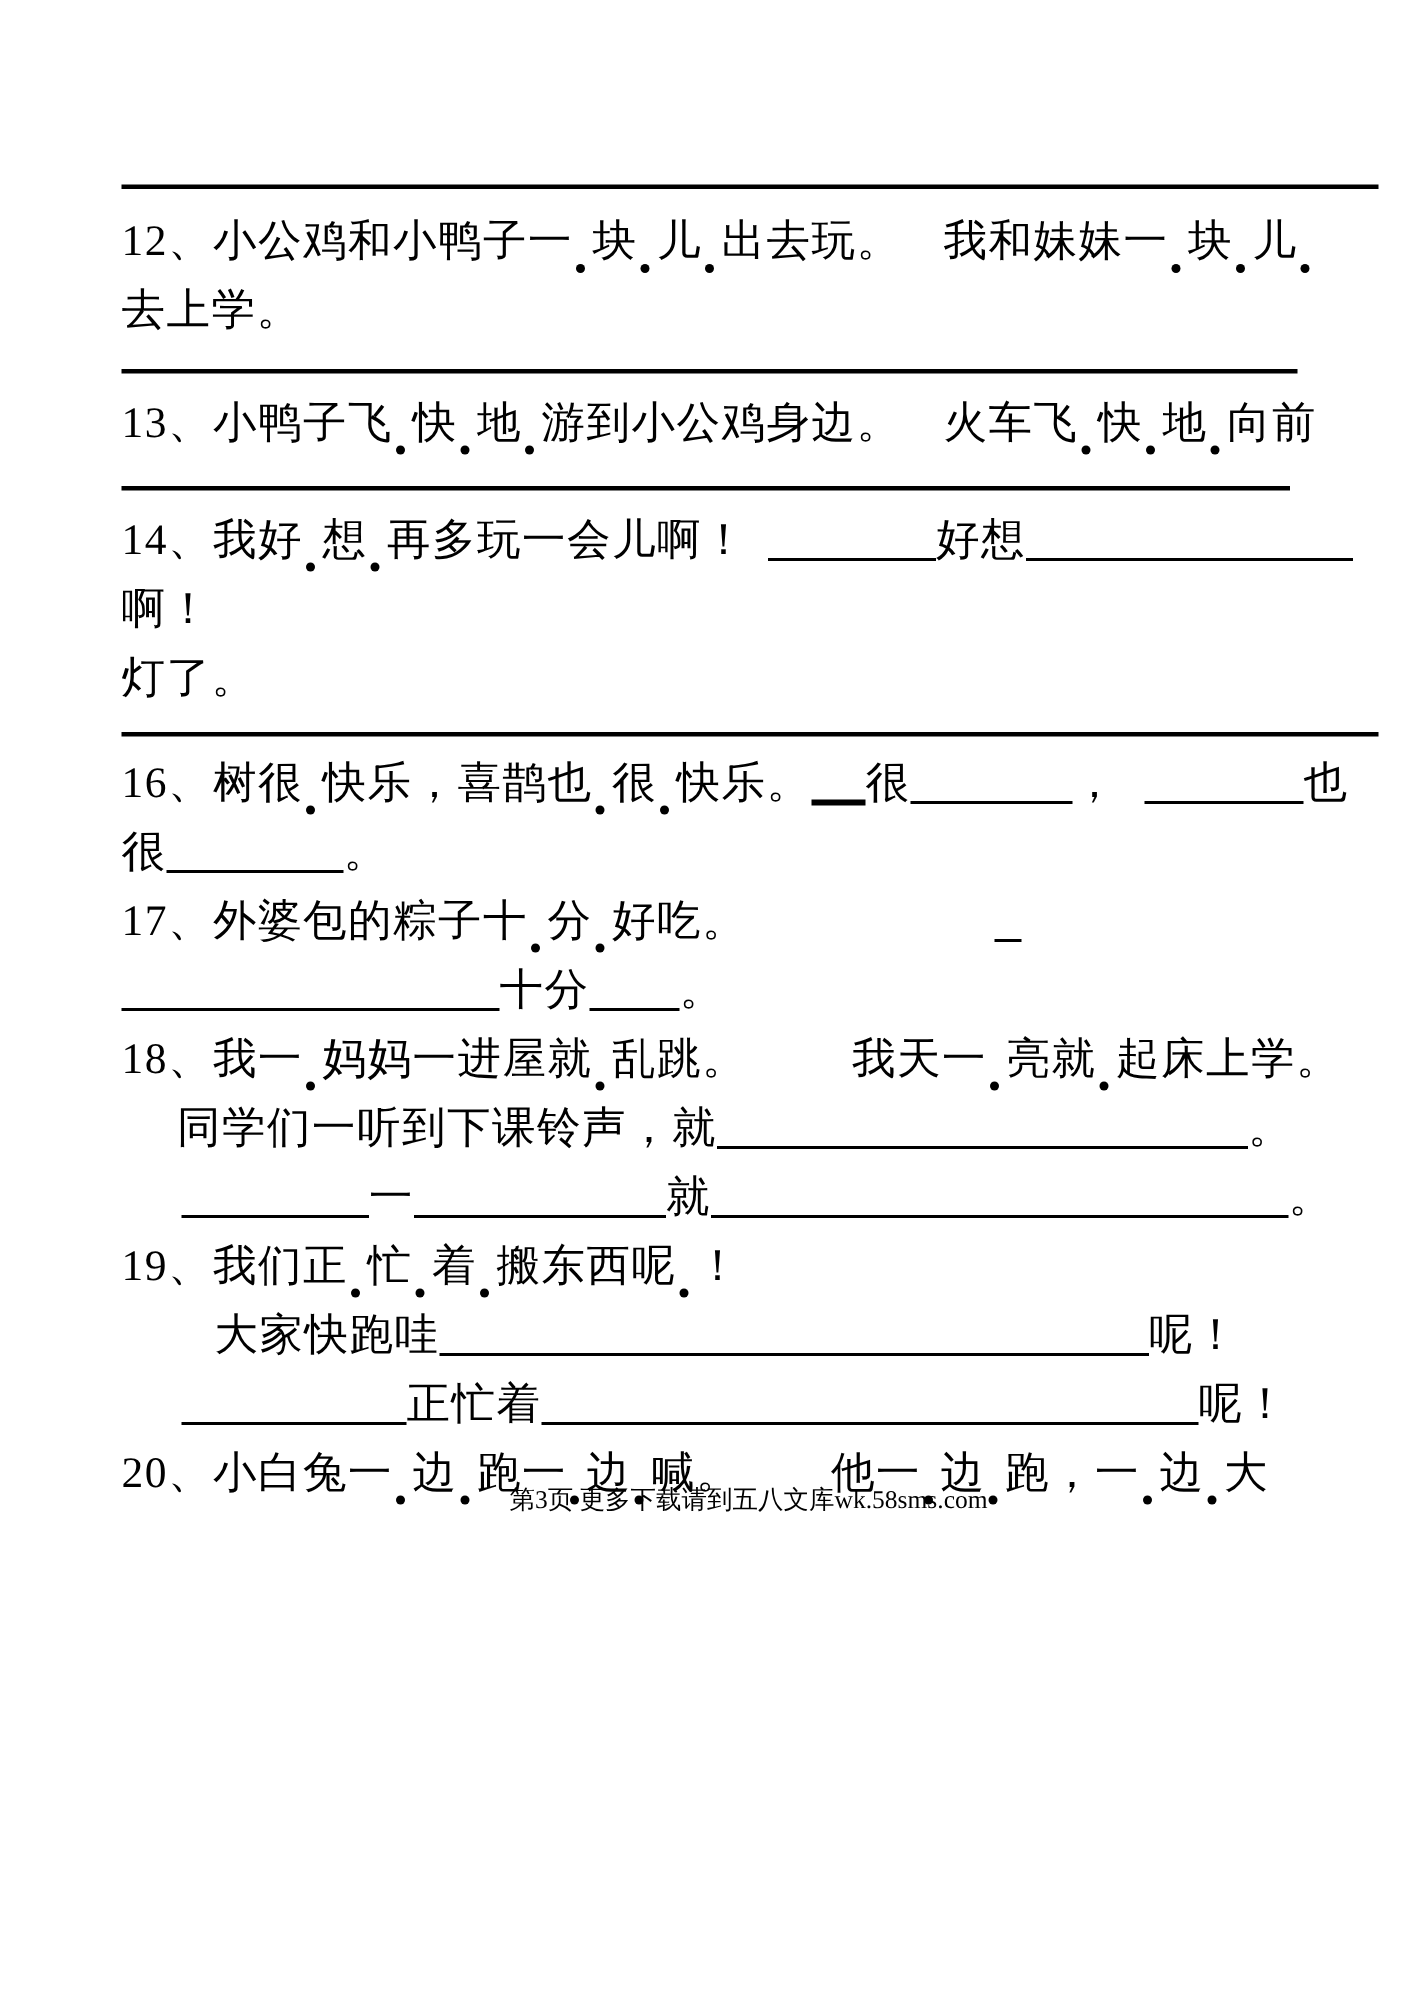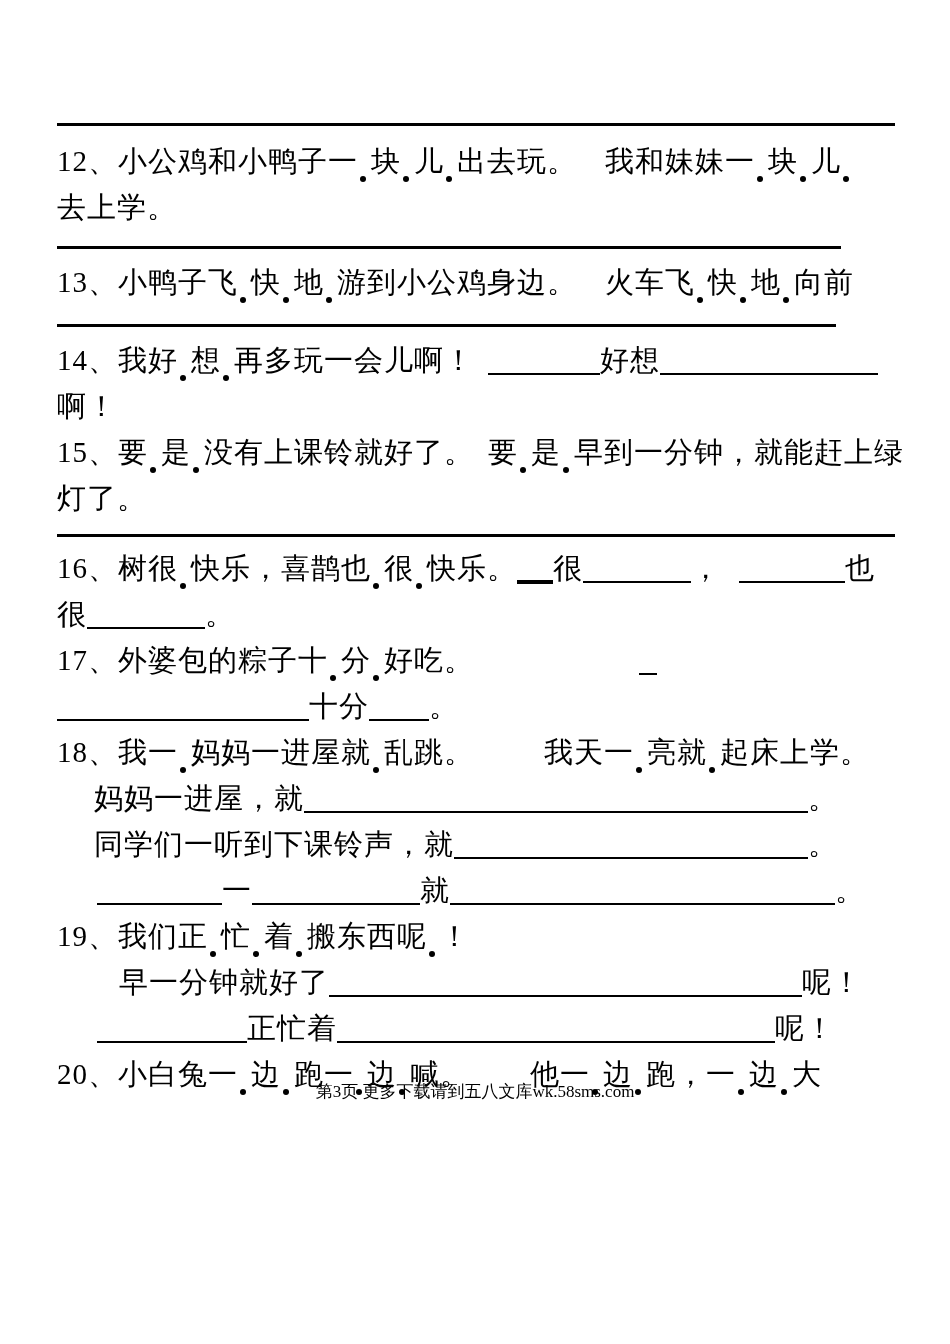--- a/index.html
+++ b/index.html
@@ -9,21 +9,21 @@
   }
   .page {
     position: relative;
     width: 950px;
     height: 1344px;
     background: #ffffff;
     overflow: hidden;
     font-family: "Liberation Serif", "DejaVu Serif", serif;
     color: #000000;
     box-sizing: border-box;
-    padding-left: 57px;
+    padding-left: 81px;
   }
   .rows {
     width: 838px;
   }
   .rule {
     height: 3px;
     background: #000000;
   }
   .line {
     height: 46px;
@@ -78,30 +78,28 @@
 <div class="page">
   <div class="rows" id="rows">
       <div class="rule" style="width: 838px; margin-top: 123px;"></div>
       <div class="line" style="margin-top: 12px;"><span class="tx">12、小公鸡和小鸭子</span><span class="em">一</span><span class="em">块</span><span class="em">儿</span><span class="tx">出去玩。</span><span class="gap" style="width: 28px;"></span><span class="tx">我和妹妹</span><span class="em">一</span><span class="em">块</span><span class="em">儿</span></div>
       <div class="line"><span class="tx">去上学。</span></div>
       <div class="rule" style="width: 784px; margin-top: 16px;"></div>
       <div class="line" style="margin-top: 10px;"><span class="tx">13、小鸭子</span><span class="em">飞</span><span class="em">快</span><span class="em">地</span><span class="tx">游到小公鸡身边。</span><span class="gap" style="width: 28px;"></span><span class="tx">火车</span><span class="em">飞</span><span class="em">快</span><span class="em">地</span><span class="tx">向前</span></div>
       <div class="rule" style="width: 779px; margin-top: 19px;"></div>
       <div class="line" style="margin-top: 10px;"><span class="tx">14、我</span><span class="em">好</span><span class="em">想</span><span class="tx">再多玩一会儿啊！</span><span class="gap" style="width: 14px;"></span><span class="blank" style="width: 112px;"></span><span class="tx">好想</span><span class="blank" style="width: 218px;"></span></div>
       <div class="line"><span class="tx">啊！</span></div>
-      <div class="line"><span class="tx">15、</span><span class="em">要</span><span class="em">是</span><span class="tx">没有上课铃就好了。</span><span class="gap" style="width: 14px;"></span><span class="em">要</span><span class="em">是</span><span class="tx">早到一分钟，就能赶上绿</span></div>
       <div class="line"><span class="tx">灯了。</span></div>
       <div class="rule" style="width: 838px; margin-top: 13px;"></div>
       <div class="line" style="margin-top: 8px;"><span class="tx">16、树</span><span class="em">很</span><span class="tx">快乐，喜鹊</span><span class="em">也</span><span class="em">很</span><span class="tx">快乐。</span><span class="blank thick" style="width: 36px;"></span><span class="tx">很</span><span class="blank" style="width: 108px;"></span><span class="tx">，</span><span class="gap" style="width: 18px;"></span><span class="blank" style="width: 106px;"></span><span class="tx">也</span></div>
       <div class="line"><span class="tx">很</span><span class="blank" style="width: 118px;"></span><span class="tx">。</span></div>
       <div class="line"><span class="tx">17、外婆包的粽子</span><span class="em">十</span><span class="em">分</span><span class="tx">好吃。</span><span class="gap" style="width: 165px;"></span><span class="blank" style="width: 18px;"></span></div>
       <div class="line"><span class="blank" style="width: 252px;"></span><span class="tx">十分</span><span class="blank" style="width: 60px;"></span><span class="tx">。</span></div>
       <div class="line"><span class="tx">18、我</span><span class="em">一</span><span class="tx">妈妈一进屋</span><span class="em">就</span><span class="tx">乱跳。</span><span class="gap" style="width: 70px;"></span><span class="tx">我天</span><span class="em">一</span><span class="tx">亮</span><span class="em">就</span><span class="tx">起床上学。</span></div>
-      <div class="line"><span class="gap" style="width: 37px;"></span><span class="tx">妈妈一进屋，就</span><span class="blank" style="width: 504px;"></span><span class="tx">。</span></div>
       <div class="line"><span class="gap" style="width: 37px;"></span><span class="tx">同学们一听到下课铃声，就</span><span class="blank" style="width: 354px;"></span><span class="tx">。</span></div>
       <div class="line"><span class="gap" style="width: 40px;"></span><span class="blank" style="width: 125px;"></span><span class="tx">一</span><span class="blank" style="width: 168px;"></span><span class="tx">就</span><span class="blank" style="width: 385px;"></span><span class="tx">。</span></div>
       <div class="line"><span class="tx">19、我们</span><span class="em">正</span><span class="em">忙</span><span class="em">着</span><span class="tx">搬东西</span><span class="em">呢</span><span class="tx">！</span></div>
-      <div class="line"><span class="gap" style="width: 62px;"></span><span class="tx">早一分钟就好了</span><span class="blank" style="width: 473px;"></span><span class="tx">呢！</span></div>
+      <div class="line"><span class="gap" style="width: 62px;"></span><span class="tx">大家快跑哇</span><span class="blank" style="width: 473px;"></span><span class="tx">呢！</span></div>
       <div class="line"><span class="gap" style="width: 40px;"></span><span class="blank" style="width: 150px;"></span><span class="tx">正忙着</span><span class="blank" style="width: 438px;"></span><span class="tx">呢！</span></div>
       <div class="line"><span class="tx">20、小白兔</span><span class="em">一</span><span class="em">边</span><span class="tx">跑</span><span class="em">一</span><span class="em">边</span><span class="tx">喊。</span><span class="gap" style="width: 60px;"></span><span class="tx">他</span><span class="em">一</span><span class="em">边</span><span class="tx">跑，</span><span class="em">一</span><span class="em">边</span><span class="tx">大</span></div>
     </div>
   <div class="footer">第3页 更多下载请到五八文库wk.58sms.com</div>
 </div>
 
 </body></html>

